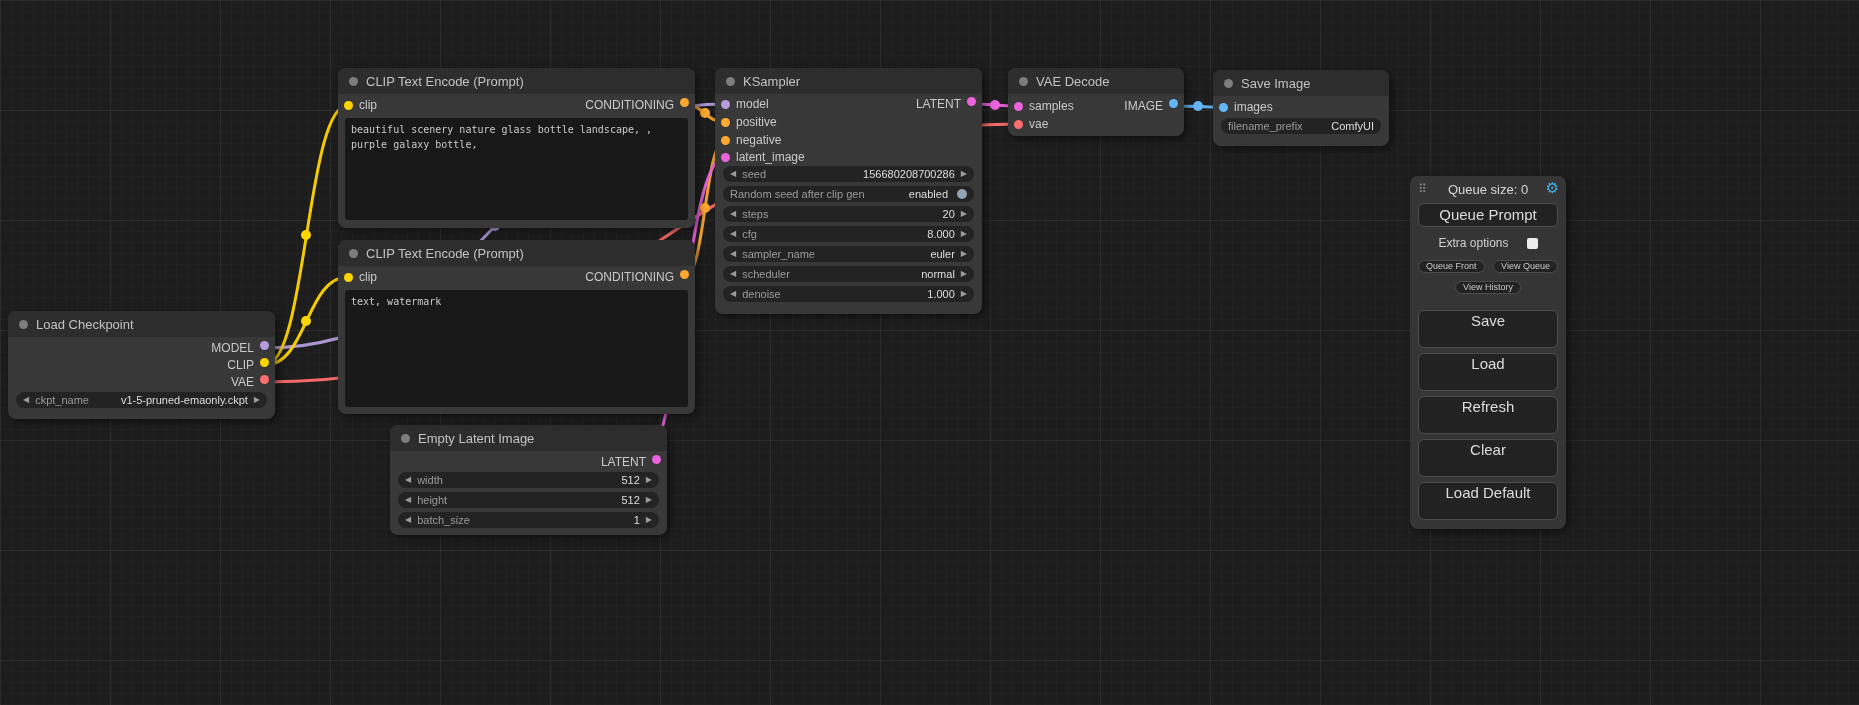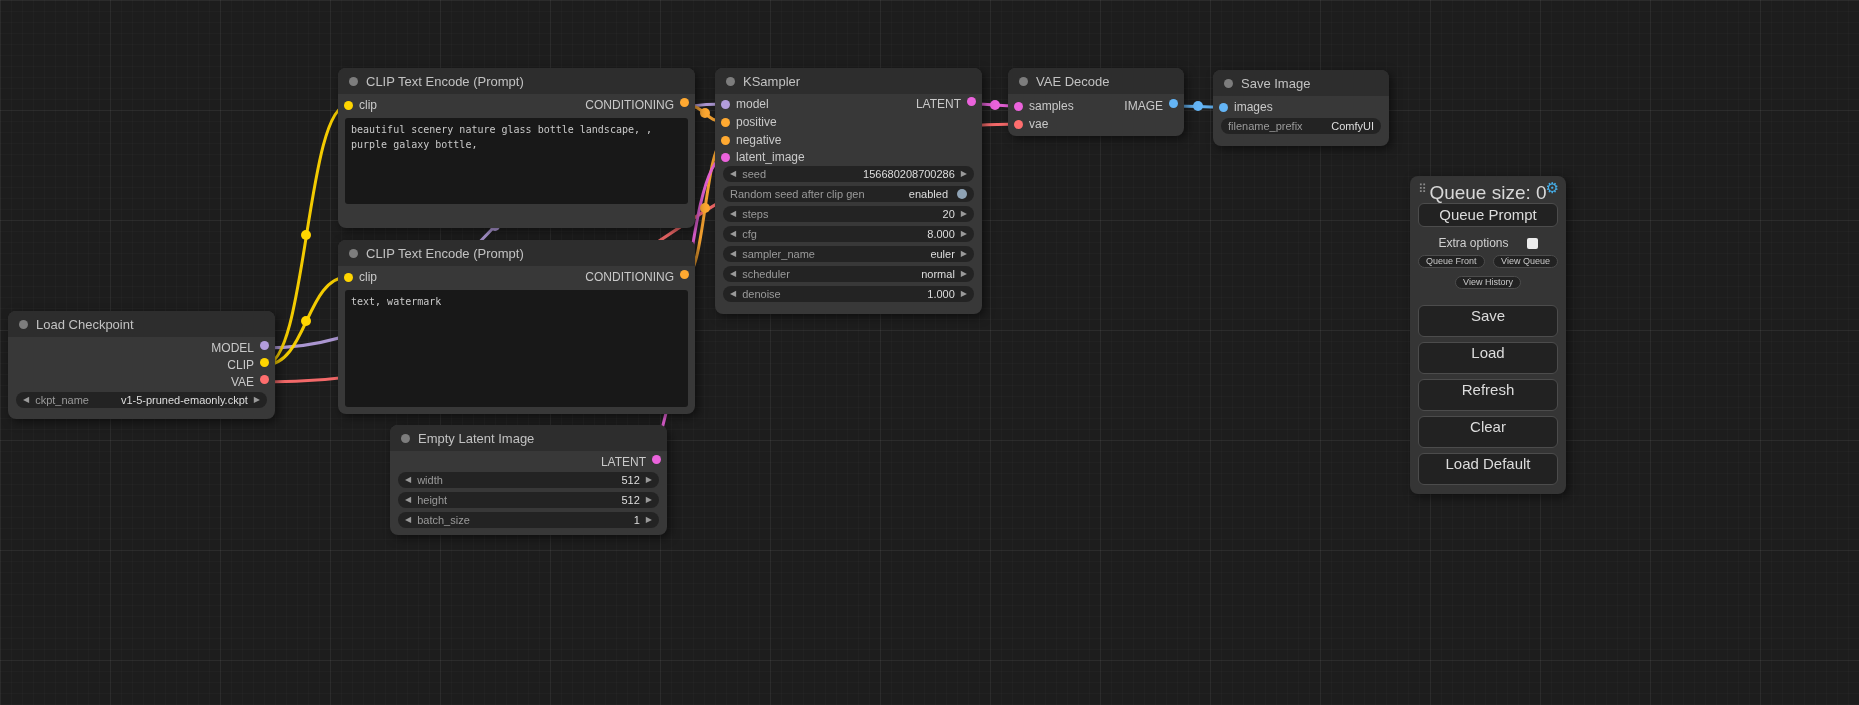--- a/index.html
+++ b/index.html
@@ -35,30 +35,30 @@
   .wvalue{margin-left:auto;color:#dedede;white-space:nowrap}
   .knob{width:10px;height:10px;border-radius:50%;background:#8fa3b5;flex:none;margin-left:3px}
   .prompt{position:absolute;left:7px;right:7px;background:#181818;border-radius:3px;
     padding:5px 6px;font-family:"DejaVu Sans Mono",monospace;font-size:10px;
     line-height:1.45;color:#c9c9c9;white-space:pre-wrap}
   .panel{position:absolute;left:1410px;top:176px;width:156px;z-index:3;background:#353535;
     border-radius:8px;box-shadow:3px 3px 10px rgba(0,0,0,.5);padding-bottom:9px}
   .phead{position:relative;height:24px;padding-top:6px}
   .pdrag{position:absolute;left:8px;top:6px;color:#8a8a8a;font-size:12px;
     font-family:"DejaVu Sans",sans-serif;cursor:grab}
-  .psize{text-align:center;color:#d8d8d8;font-size:19px}
+  .psize{text-align:center;color:#d8d8d8;font-size:13px}
   .pgear{position:absolute;right:7px;top:3px;color:#45aee8;font-size:15px;cursor:pointer}
-  .btn{display:block;margin:5px auto 0;width:140px;height:32px;background:#222;
+  .btn{display:block;margin:5px auto 0;width:140px;height:38px;background:#222;
     border:1px solid #4c4c4c;border-radius:6px;color:#dcdcdc;font-size:15px;
     text-align:center;line-height:20px;cursor:pointer}
   .btn-qp{height:24px;line-height:22px;margin-top:3px}
   .extra{display:flex;align-items:center;justify-content:center;gap:18px;margin-top:9px;
     color:#d0d0d0;font-size:12px}
   .checkbox{width:11px;height:11px;background:#ececec;border-radius:2px;cursor:pointer}
-  .smallrow{text-align:center;}
+  .smallrow{text-align:center;margin-top:5px}
   .btn-sm{display:inline-block;height:13px;line-height:11px;padding:0 7px;margin:0 2px;
     background:#222;border:1px solid #4c4c4c;border-radius:8px;color:#c8c8c8;
     font-size:9px;cursor:pointer}
   .gap{height:11px}
 </style>
 </head>
 <body>
 
 <div id="canvas">
 
@@ -114,21 +114,21 @@
       <span>CLIP Text Encode (Prompt)</span>
     </div>
     <div class="in-slot" style="top:30px">
       <span class="socket c-clip"></span>
       <span>clip</span>
     </div>
     <div class="out-slot" style="top:30px">
       <span>CONDITIONING</span>
       <span class="socket c-cond"></span>
     </div>
-    <div class="prompt" style="top:50px;height:86px">beautiful scenery nature glass bottle landscape, , purple galaxy bottle,</div>
+    <div class="prompt" style="top:50px;height:102px">beautiful scenery nature glass bottle landscape, , purple galaxy bottle,</div>
   </div>
 
   <div class="node" style="left:338px;top:240px;width:357px;height:174px">
     <div class="ntitle">
       <span class="ndot"></span>
       <span>CLIP Text Encode (Prompt)</span>
     </div>
     <div class="in-slot" style="top:30px">
       <span class="socket c-clip"></span>
       <span>clip</span>

